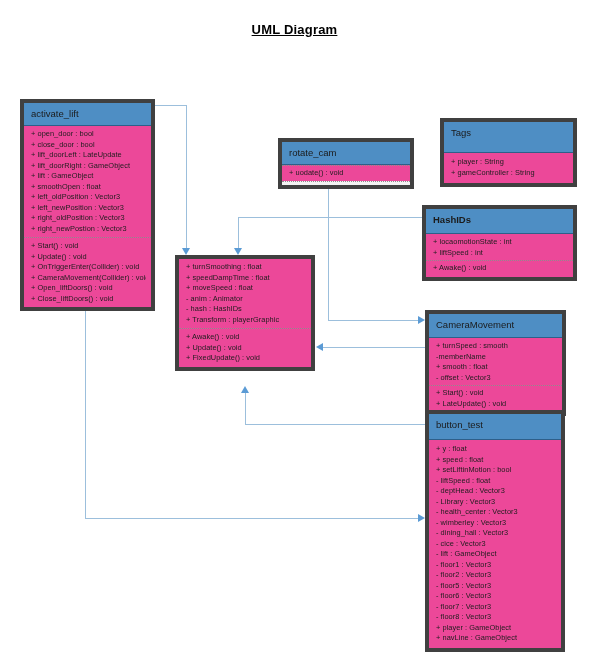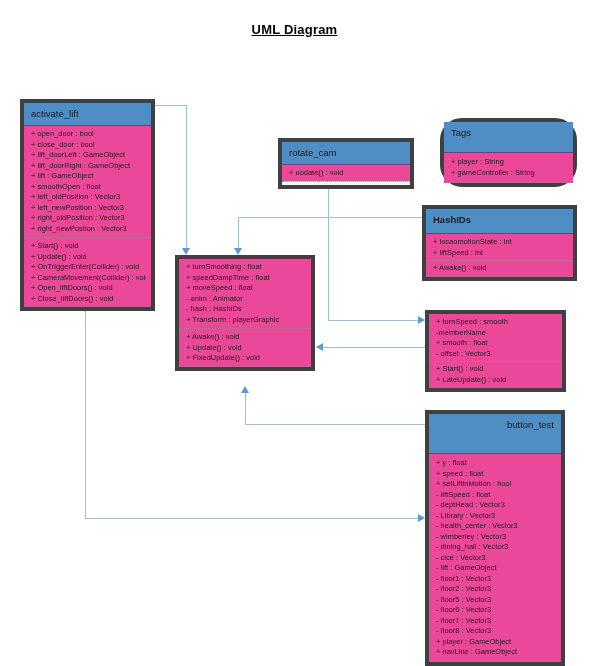--- a/index.html
+++ b/index.html
@@ -129,21 +129,21 @@
 
   <div class="conn v" style="left:85px; top:290px; height:228px;"></div>
   <div class="conn h" style="left:85px; top:518px; width:333px;"></div>
   <div class="arrow right" style="left:418px; top:514px;"></div>
 
   <div class="uml-class" style="left:20px; top:99px; width:135px;">
     <div class="uml-header">activate_lift</div>
     <div class="uml-compartment">
       <div class="uml-member">+ open_door : bool</div>
       <div class="uml-member">+ close_door : bool</div>
-      <div class="uml-member">+ lift_doorLeft : GameObject</div>
+      <div class="uml-member">+ lift_doorLeft : LateUpdate</div>
       <div class="uml-member">+ lift_doorRight : GameObject</div>
       <div class="uml-member">+ lift : GameObject</div>
       <div class="uml-member">+ smoothOpen : float</div>
       <div class="uml-member">+ left_oldPosition : Vector3</div>
       <div class="uml-member">+ left_newPosition : Vector3</div>
       <div class="uml-member">+ right_oldPosition : Vector3</div>
       <div class="uml-member">+ right_newPostion : Vector3</div>
     </div>
     <div class="uml-compartment divided">
       <div class="uml-member">+ Start() : void</div>
@@ -156,21 +156,21 @@
   </div>
 
   <div class="uml-class" style="left:278px; top:138px; width:136px;">
     <div class="uml-header">rotate_cam</div>
     <div class="uml-compartment divided" style="padding-top:2px; padding-bottom:2px;">
       <div class="uml-member">+ uodate() : void</div>
     </div>
     <div style="border-top:1px dotted #8d8d8d; height:3px; background:#f3f3f3;"></div>
   </div>
 
-  <div class="uml-class" style="left:440px; top:118px; width:137px;border-radius:22px;">
+  <div class="uml-class" style="left:440px; top:118px; width:137px;">
     <div class="uml-header" style="padding-bottom:13px;">Tags</div>
     <div class="uml-compartment" style="padding-top:4px; padding-bottom:5px;">
       <div class="uml-member">+ player : String</div>
       <div class="uml-member">+ gameController : String</div>
     </div>
   </div>
 
   <div class="uml-class" style="left:422px; top:205px; width:155px;">
     <div class="uml-header" style="padding-bottom:7px;font-weight:bold;">HashIDs</div>
     <div class="uml-compartment" style="padding-top:3px; padding-bottom:2px;">
@@ -192,34 +192,35 @@
       <div class="uml-member">+ Transform : playerGraphic</div>
     </div>
     <div class="uml-compartment divided">
       <div class="uml-member">+ Awake() : void</div>
       <div class="uml-member">+ Update() : void</div>
       <div class="uml-member">+ FixedUpdate() : void</div>
     </div>
   </div>
 
   <div class="uml-class" style="left:425px; top:310px; width:141px;">
+    <div class="uml-header" style="padding-bottom:6px;">CameraMovement</div>
     <div class="uml-compartment" style="padding-top:3px; padding-bottom:2px;">
       <div class="uml-member">+ turnSpeed : smooth</div>
       <div class="uml-member">-memberName</div>
       <div class="uml-member">+ smooth : float</div>
       <div class="uml-member">- offset : Vector3</div>
     </div>
     <div class="uml-compartment divided" style="padding-top:2px; padding-bottom:3px;">
       <div class="uml-member">+ Start() : void</div>
       <div class="uml-member">+ LateUpdate() : void</div>
     </div>
   </div>
 
   <div class="uml-class" style="left:425px; top:410px; width:140px;">
-    <div class="uml-header" style="padding-bottom:22px;text-align:right;">button_test</div>
+    <div class="uml-header" style="padding-bottom:8px;">button_test</div>
     <div class="uml-compartment" style="padding-top:4px; padding-bottom:4px;">
       <div class="uml-member">+ y : float</div>
       <div class="uml-member">+ speed : float</div>
       <div class="uml-member">+ setLiftinMotion : bool</div>
       <div class="uml-member">- liftSpeed : float</div>
       <div class="uml-member">- deptHead : Vector3</div>
       <div class="uml-member">- Library : Vector3</div>
       <div class="uml-member">- health_center : Vector3</div>
       <div class="uml-member">- wimberley : Vector3</div>
       <div class="uml-member">- dining_hall : Vector3</div>

